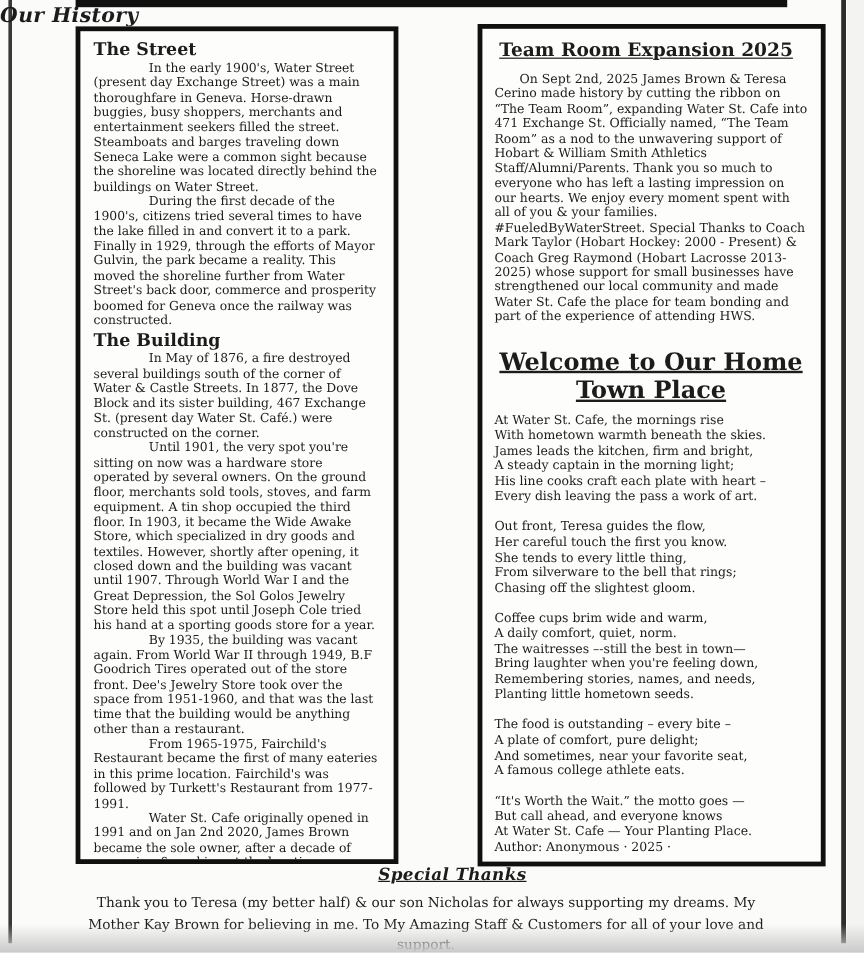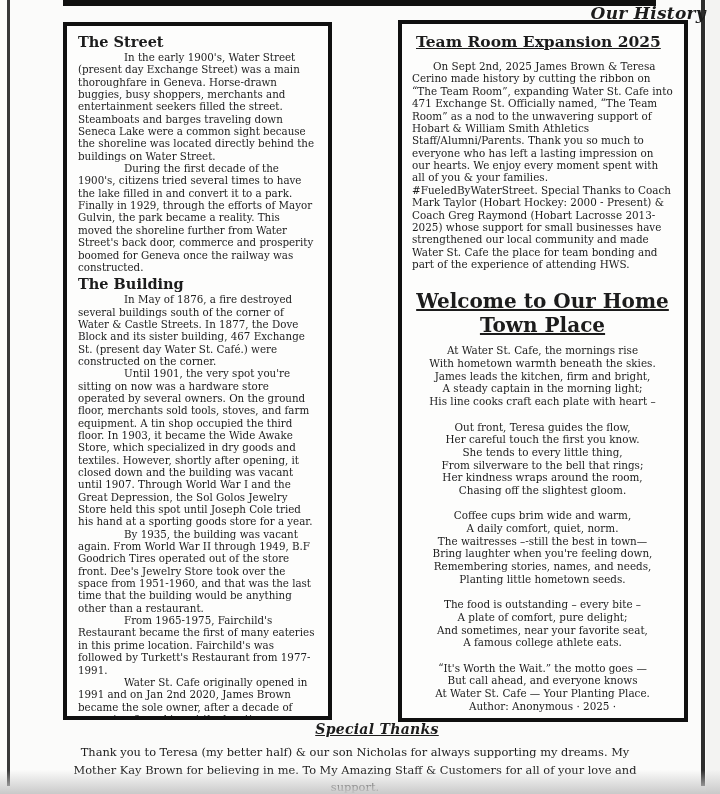--- a/index.html
+++ b/index.html
@@ -11,38 +11,38 @@
   .right-strip{position:absolute;left:706px;top:0;width:14px;height:100%;background:#f3f3f2;}
   .page-edge{position:absolute;top:0;height:786px;background:#383838;}
   .edge-left{left:7px;width:3px;}
   .edge-right{left:701px;width:4px;background:#2d2d2d;}
   .bottom-fade{position:absolute;left:0;right:0;bottom:0;height:24px;
     background:linear-gradient(rgba(250,250,250,0), #cfcfcе 90%, #c9c9c9);}
   .bottom-fade{background:linear-gradient(rgba(250,250,250,0),#c9c9c9);}
 
   .top-bar{position:absolute;left:63px;top:0;width:593px;height:6px;background:#101010;}
   .page-title{
-    position:absolute;top:3px;left:0;width:706px;text-align:right;
+    position:absolute;top:3px;left:0;width:706px;text-align:left;
     font-size:17px;font-weight:bold;font-style:italic;letter-spacing:.3px;
   }
 
   .box{
     position:absolute;border:4px solid #101010;box-sizing:border-box;
     display:flex;flex-direction:column;overflow:hidden;background:#fdfdfc;
   }
   #left-box{left:63px;top:22px;width:269px;height:698px;padding:5px 12px 10px 11px;}
   #right-box{left:398px;top:20px;width:290px;height:702px;padding:5px 11px 8px 10px;}
 
   .sect-heading{font-size:14.5px;font-weight:bold;margin:2px 0 1px;}
   .body-p{font-size:10.3px;line-height:1.2;text-indent:46px;margin:0;}
 
   .team-heading{font-size:15.5px;font-weight:bold;text-decoration:underline;margin:3px 0 9px 4px;}
   .team-p{font-size:10.4px;line-height:1.19;text-indent:21px;margin:0;}
   .poem-heading{text-align:center;font-size:20px;font-weight:bold;text-decoration:underline;margin:19px 0 7px;}
-  .poem-line{font-size:10.4px;line-height:1.22;min-height:12.7px;white-space:nowrap;text-align:center;}
+  .poem-line{font-size:10.4px;line-height:1.22;min-height:12.7px;white-space:nowrap;}
 
   .special-heading{
     position:absolute;top:721px;left:0;width:706px;text-align:center;
     font-size:14px;font-weight:bold;font-style:italic;text-decoration:underline;letter-spacing:.3px;margin-left:24px;
   }
   .thanks{
     position:absolute;top:744px;left:72px;width:566px;text-align:center;
     font-size:11.4px;line-height:1.55;
   }
 </style>
@@ -77,26 +77,26 @@
   <div class="team-heading">Team Room Expansion 2025</div>
   <p class="team-p">On Sept 2nd, 2025 James Brown &amp; Teresa Cerino made history by cutting the ribbon on “The Team Room”, expanding Water St. Cafe into 471 Exchange St. Officially named, “The Team Room” as a nod to the unwavering support of Hobart &amp; William Smith Athletics Staff/Alumni/Parents. Thank you so much to everyone who has left a lasting impression on our hearts. We enjoy every moment spent with all of you &amp; your families. #FueledByWaterStreet. Special Thanks to Coach Mark Taylor (Hobart Hockey: 2000 - Present) &amp; Coach Greg Raymond (Hobart Lacrosse 2013-2025) whose support for small businesses have strengthened our local community and made Water St. Cafe the place for team bonding and part of the experience of attending HWS.</p>
 
   <div class="poem-heading">Welcome to Our Home Town Place</div>
   <div>
       <div class="poem-line">At Water St. Cafe, the mornings rise</div>
       <div class="poem-line">With hometown warmth beneath the skies.</div>
       <div class="poem-line">James leads the kitchen, firm and bright,</div>
       <div class="poem-line">A steady captain in the morning light;</div>
       <div class="poem-line">His line cooks craft each plate with heart –</div>
+      <div class="poem-line">Every dish leaving the pass a work of art.</div>
       <div class="poem-line"></div>
       <div class="poem-line">Out front, Teresa guides the flow,</div>
       <div class="poem-line">Her careful touch the first you know.</div>
       <div class="poem-line">She tends to every little thing,</div>
       <div class="poem-line">From silverware to the bell that rings;</div>
-      <div class="poem-line">Her kindness wraps around the room,</div>
       <div class="poem-line">Chasing off the slightest gloom.</div>
       <div class="poem-line"></div>
       <div class="poem-line">Coffee cups brim wide and warm,</div>
       <div class="poem-line">A daily comfort, quiet, norm.</div>
       <div class="poem-line">The waitresses –-still the best in town—</div>
       <div class="poem-line">Bring laughter when you're feeling down,</div>
       <div class="poem-line">Remembering stories, names, and needs,</div>
       <div class="poem-line">Planting little hometown seeds.</div>
       <div class="poem-line"></div>
       <div class="poem-line">The food is outstanding – every bite –</div>

